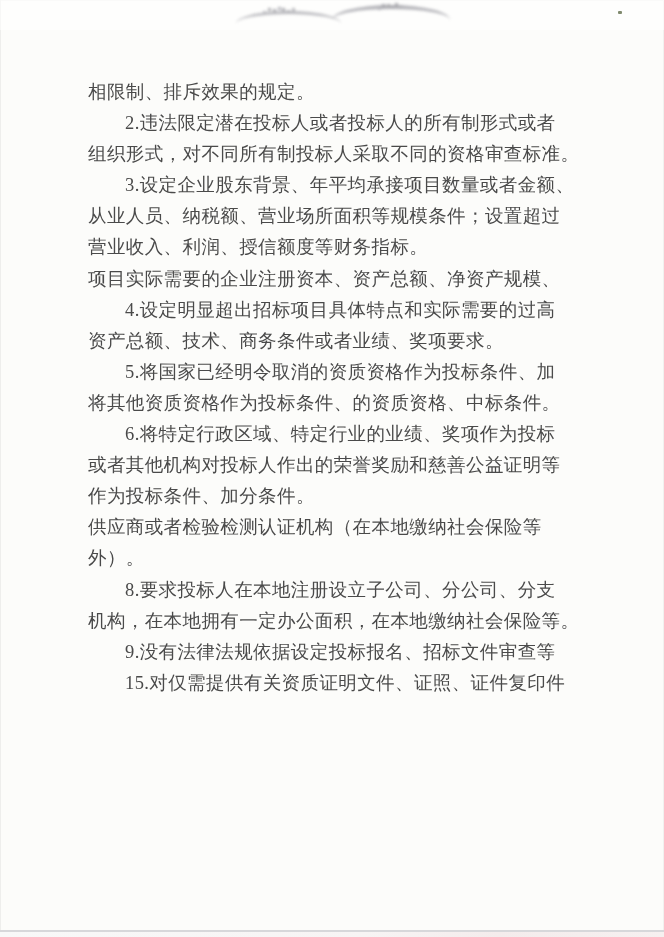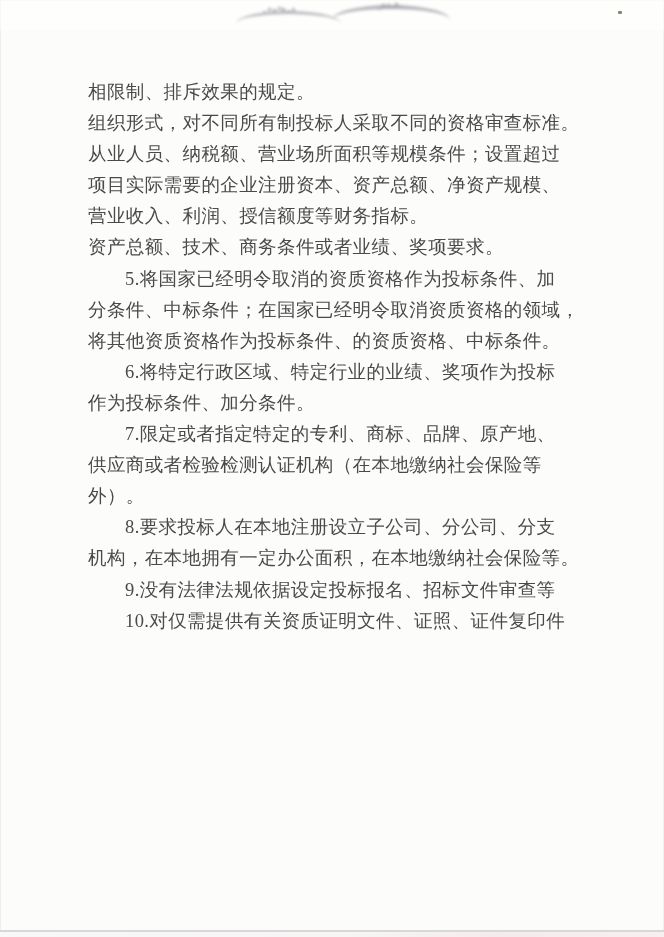--- a/index.html
+++ b/index.html
@@ -115,35 +115,37 @@
     <div class="arc1"></div>
     <div class="arc2"></div>
     <div class="cluster1"></div>
     <div class="cluster2"></div>
   </div>
 
   <div class="artifact-speck"></div>
 
   <div class="text-block">
     <div class="line">相限制、排斥效果的规定。</div>
+    <div class="line indent">2.违法限定潜在投标人或者投标人的所有制形式或者</div>
     <div class="line">组织形式，对不同所有制投标人采取不同的资格审查标准。</div>
+    <div class="line indent">3.设定企业股东背景、年平均承接项目数量或者金额、</div>
     <div class="line">从业人员、纳税额、营业场所面积等规模条件；设置超过</div>
+    <div class="line">营业收入、利润、授信额度等财务指标。</div>
     <div class="line">项目实际需要的企业注册资本、资产总额、净资产规模、</div>
-    <div class="line">营业收入、利润、授信额度等财务指标。</div>
+    <div class="line indent">4.设定明显超出招标项目具体特点和实际需要的过高</div>
     <div class="line">资产总额、技术、商务条件或者业绩、奖项要求。</div>
     <div class="line indent">5.将国家已经明令取消的资质资格作为投标条件、加</div>
-    <div class="line">分条件、中标条件；在国家已经明令取消资质资格的领域，</div>
     <div class="line">将其他资质资格作为投标条件、的资质资格、中标条件。</div>
     <div class="line indent">6.将特定行政区域、特定行业的业绩、奖项作为投标</div>
+    <div class="line">或者其他机构对投标人作出的荣誉奖励和慈善公益证明等</div>
     <div class="line">作为投标条件、加分条件。</div>
-    <div class="line indent">7.限定或者指定特定的专利、商标、品牌、原产地、</div>
     <div class="line">供应商或者检验检测认证机构（在本地缴纳社会保险等</div>
     <div class="line">外）。</div>
     <div class="line indent">8.要求投标人在本地注册设立子公司、分公司、分支</div>
     <div class="line">机构，在本地拥有一定办公面积，在本地缴纳社会保险等。</div>
     <div class="line indent">9.没有法律法规依据设定投标报名、招标文件审查等</div>
-    <div class="line indent">10.对仅需提供有关资质证明文件、证照、证件复印件</div>
+    <div class="line indent">15.对仅需提供有关资质证明文件、证照、证件复印件</div>
   </div>
 
   <div class="bottom-edge"></div>
   <div class="bottom-strip"></div>
 
 </div>
 
 </body></html>

